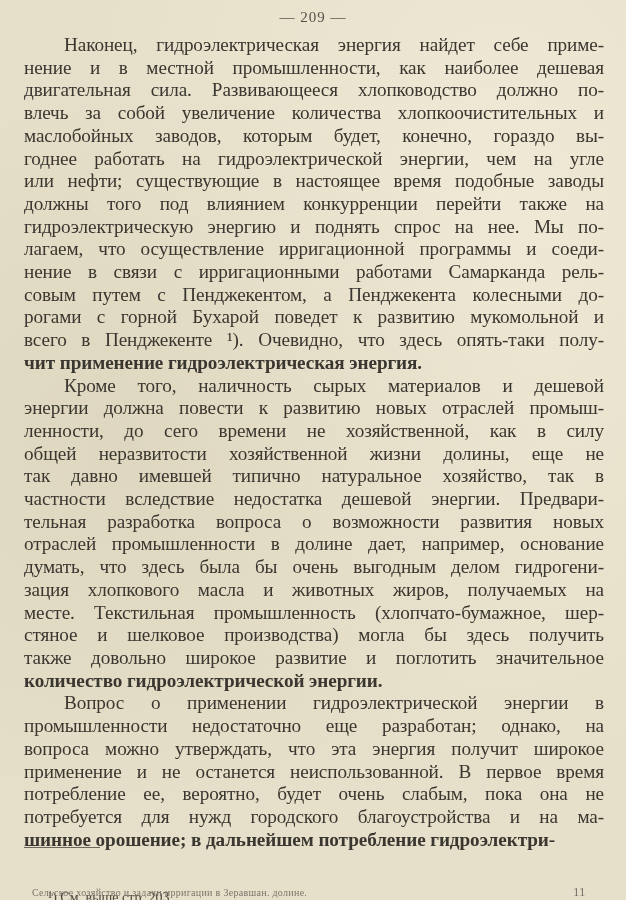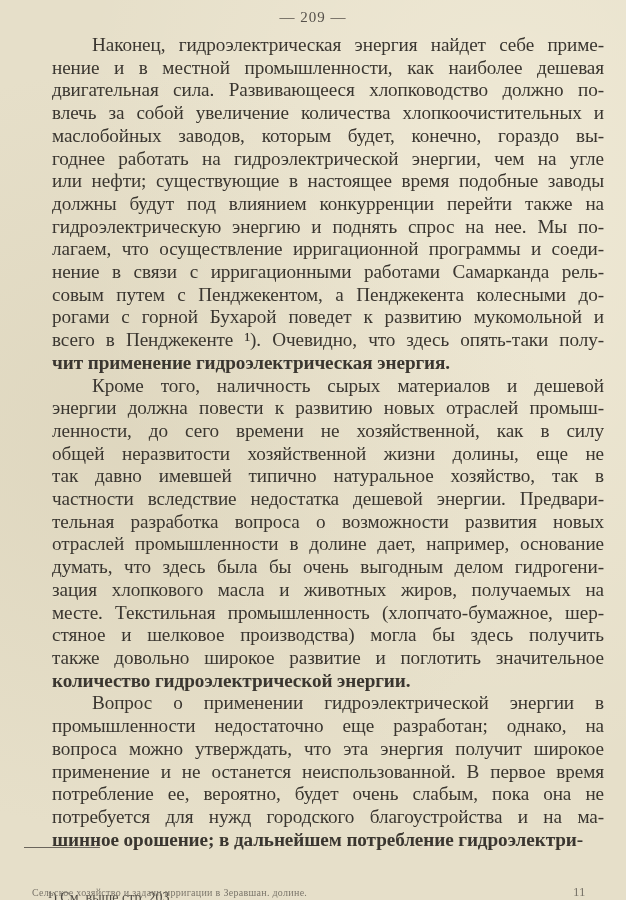--- a/index.html
+++ b/index.html
@@ -15,21 +15,21 @@
   .page-number {
     position:absolute; top:9px; left:0; width:626px; text-align:center;
     font-size:15px; color:#55504a; letter-spacing:1px;
   }
   .body-text {
     position:absolute; top:34px; left:24px; width:580px;
     font-size:19.2px; line-height:22.7px; text-align:justify;
     letter-spacing:-0.1px; word-spacing:0px;
   }
   .para { margin:0; text-indent:40px; text-align:justify; }
-  .line { display:block; text-align:justify; text-align-last:justify; white-space:nowrap;margin-left:28px; }
+  .line { display:block; text-align:justify; text-align-last:justify; white-space:nowrap; }
   .line.last { text-align-last:left;font-weight:bold; }
   .line.indent { padding-left:40px; }
   .rule {
     position:absolute; top:847px; left:24px; width:76px; height:0;
     border-top:1px solid #6a655c;
   }
   .footnote {
     position:absolute; top:890px; left:48px; font-size:14px; color:#4a463f;
   }
   .signature {
@@ -46,21 +46,21 @@
 
 <div class="body-text">
   <div class="para" id="p0" style="text-indent: 0px;">
       <span class="line indent">Наконец, гидроэлектрическая энергия найдет себе приме-</span>
       <span class="line">нение и в местной промышленности, как наиболее дешевая</span>
       <span class="line">двигательная сила. Развивающееся хлопководство должно по-</span>
       <span class="line">влечь за собой увеличение количества хлопкоочистительных и</span>
       <span class="line">маслобойных заводов, которым будет, конечно, гораздо вы-</span>
       <span class="line">годнее работать на гидроэлектрической энергии, чем на угле</span>
       <span class="line">или нефти; существующие в настоящее время подобные заводы</span>
-      <span class="line">должны будут под влиянием конкурренции перейти также на</span>
+      <span class="line">должны того под влиянием конкурренции перейти также на</span>
       <span class="line">гидроэлектрическую энергию и поднять спрос на нее. Мы по-</span>
       <span class="line">лагаем, что осуществление ирригационной программы и соеди-</span>
       <span class="line">нение в связи с ирригационными работами Самарканда рель-</span>
       <span class="line">совым путем с Пенджекентом, а Пенджекента колесными до-</span>
       <span class="line">рогами с горной Бухарой поведет к развитию мукомольной и</span>
       <span class="line">всего в Пенджекенте ¹). Очевидно, что здесь опять-таки полу-</span>
       <span class="line last">чит применение гидроэлектрическая энергия.</span>
     </div>
   <div class="para" id="p1" style="text-indent: 0px;">
       <span class="line indent">Кроме того, наличность сырых материалов и дешевой</span>

